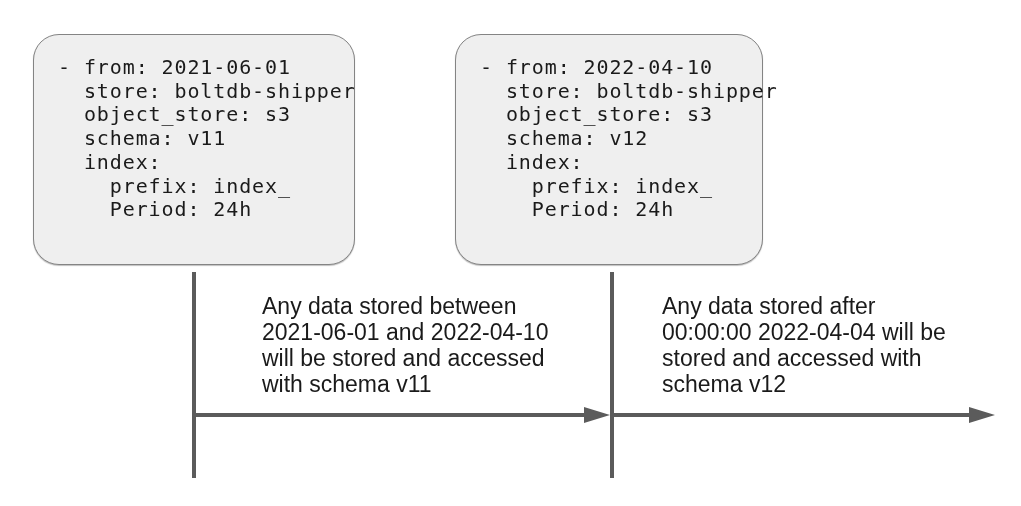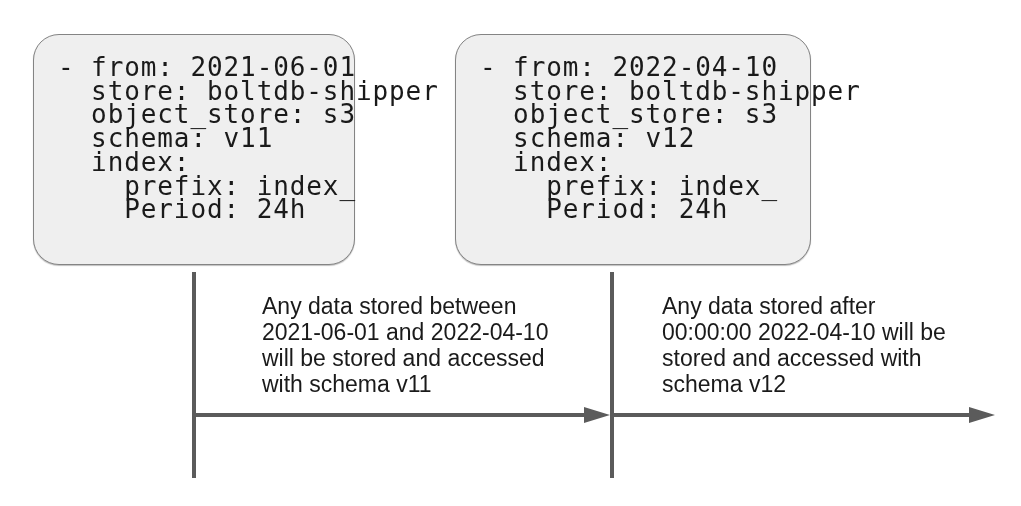--- a/index.html
+++ b/index.html
@@ -23,26 +23,26 @@
     top:34px;
     width:322px;
     height:231px;
     background:var(--box-fill);
     border:1px solid var(--box-border);
     border-radius:26px;
     box-shadow:0 1px 1px rgba(0,0,0,0.25);
     box-sizing:border-box;
   }
   .config-box.box1{left:33px;}
-  .config-box.box2{left:455px;width:356px;}
+  .config-box.box2{left:455px;width:308px;}
   .config-box pre{
     margin:0;
     padding:21px 0 0 24px;
     font-family:"DejaVu Sans Mono","Liberation Mono",monospace;
-    font-size:26px;
+    font-size:20px;
     line-height:23.7px;
     letter-spacing:0.9px;
     color:var(--text);
     white-space:pre;
   }
   .vline{
     position:absolute;
     top:272px;
     width:4px;
     height:206px;
@@ -112,17 +112,17 @@
 
   <div class="arrow-shaft s2"></div>
   <div class="arrow-head h2"></div>
 
   <div class="annotation a1">Any data stored between
 2021-06-01 and 2022-04-10
 will be stored and accessed
 with schema v11</div>
 
   <div class="annotation a2">Any data stored after
-00:00:00 2022-04-10 will be
+00:00:00 2022-04-04 will be
 stored and accessed with
 schema v12</div>
 
 </div>
 
 </body></html>

